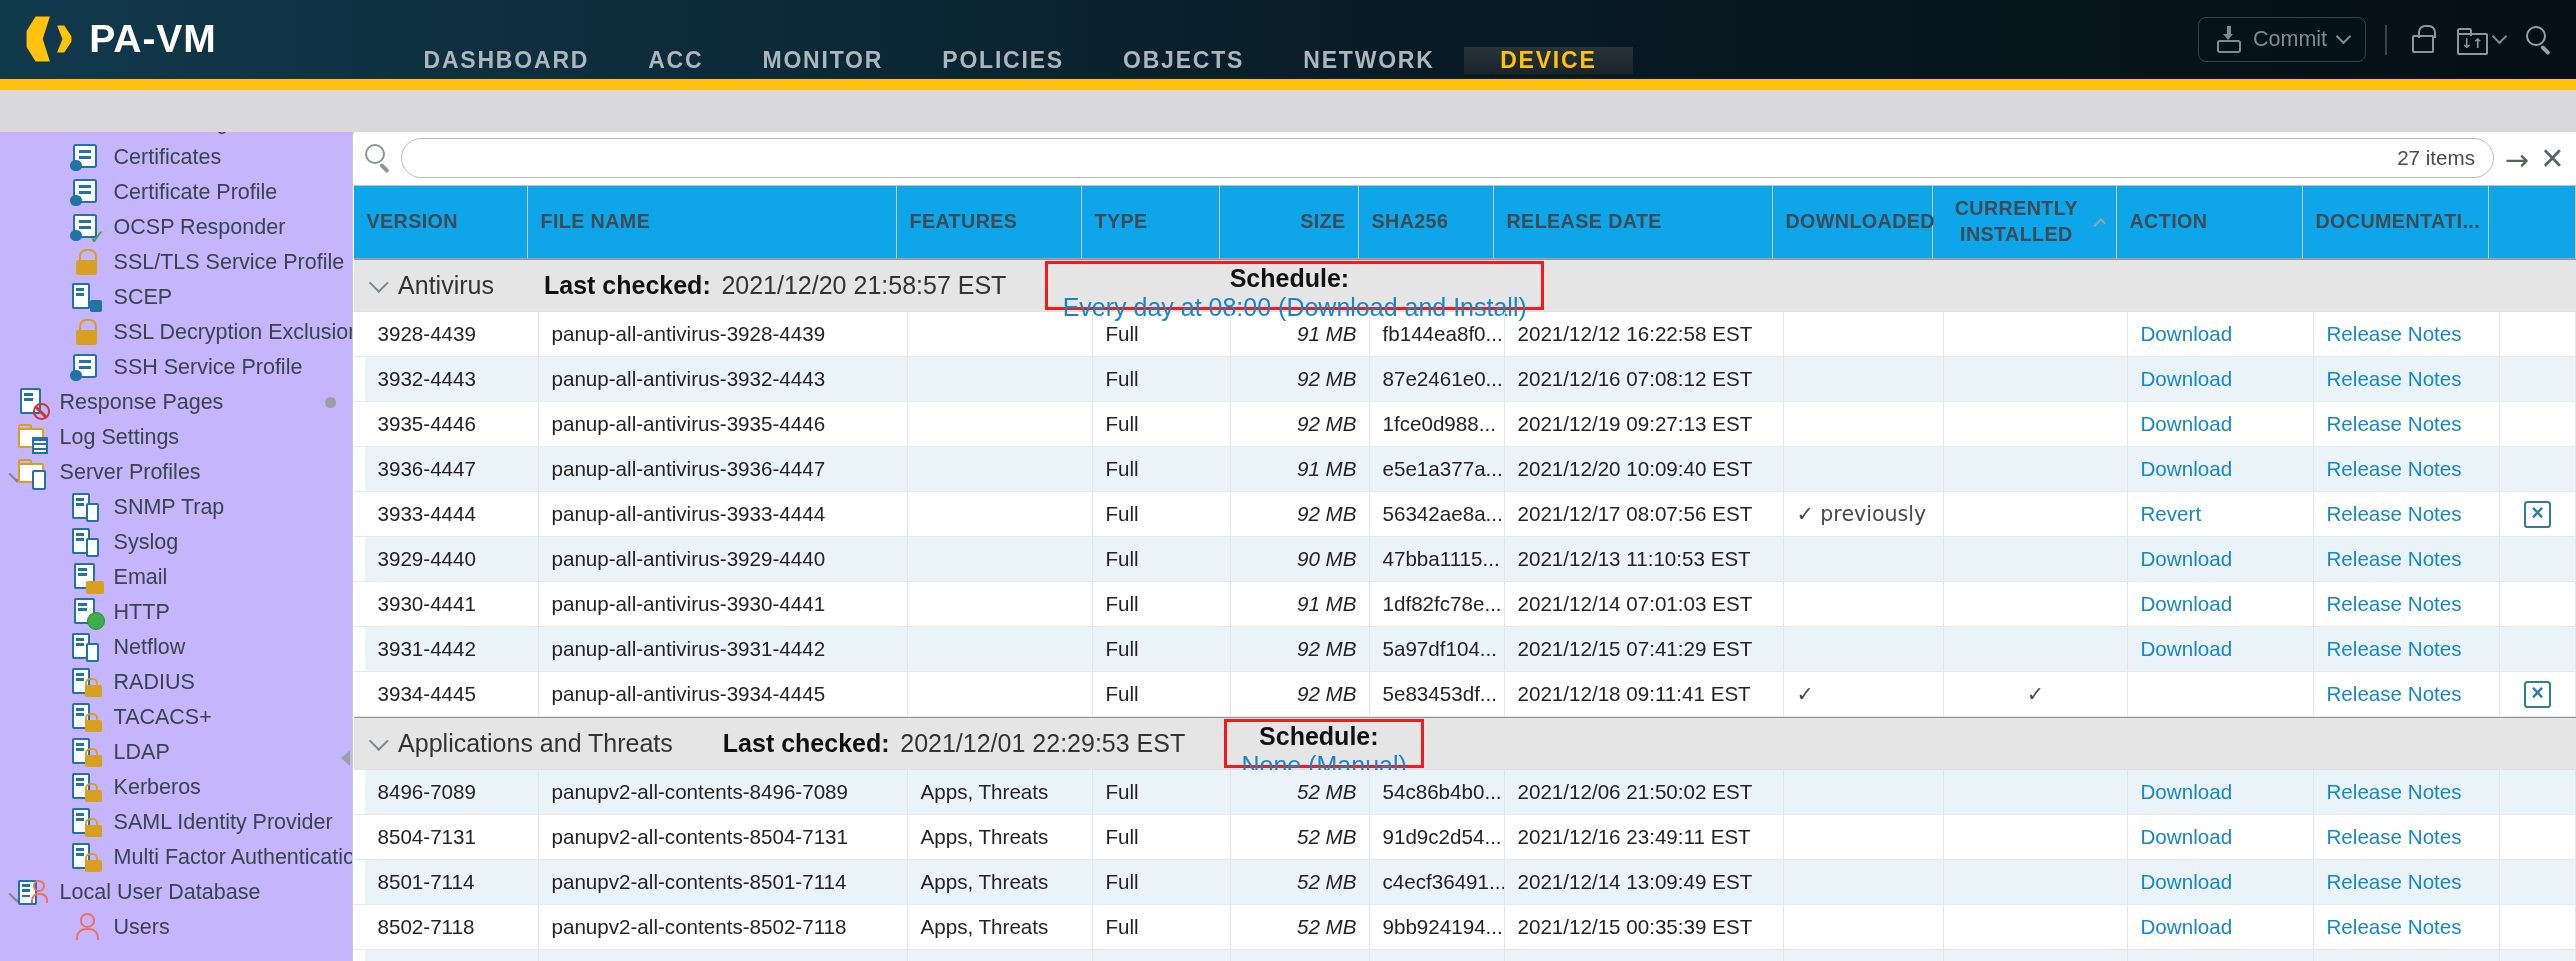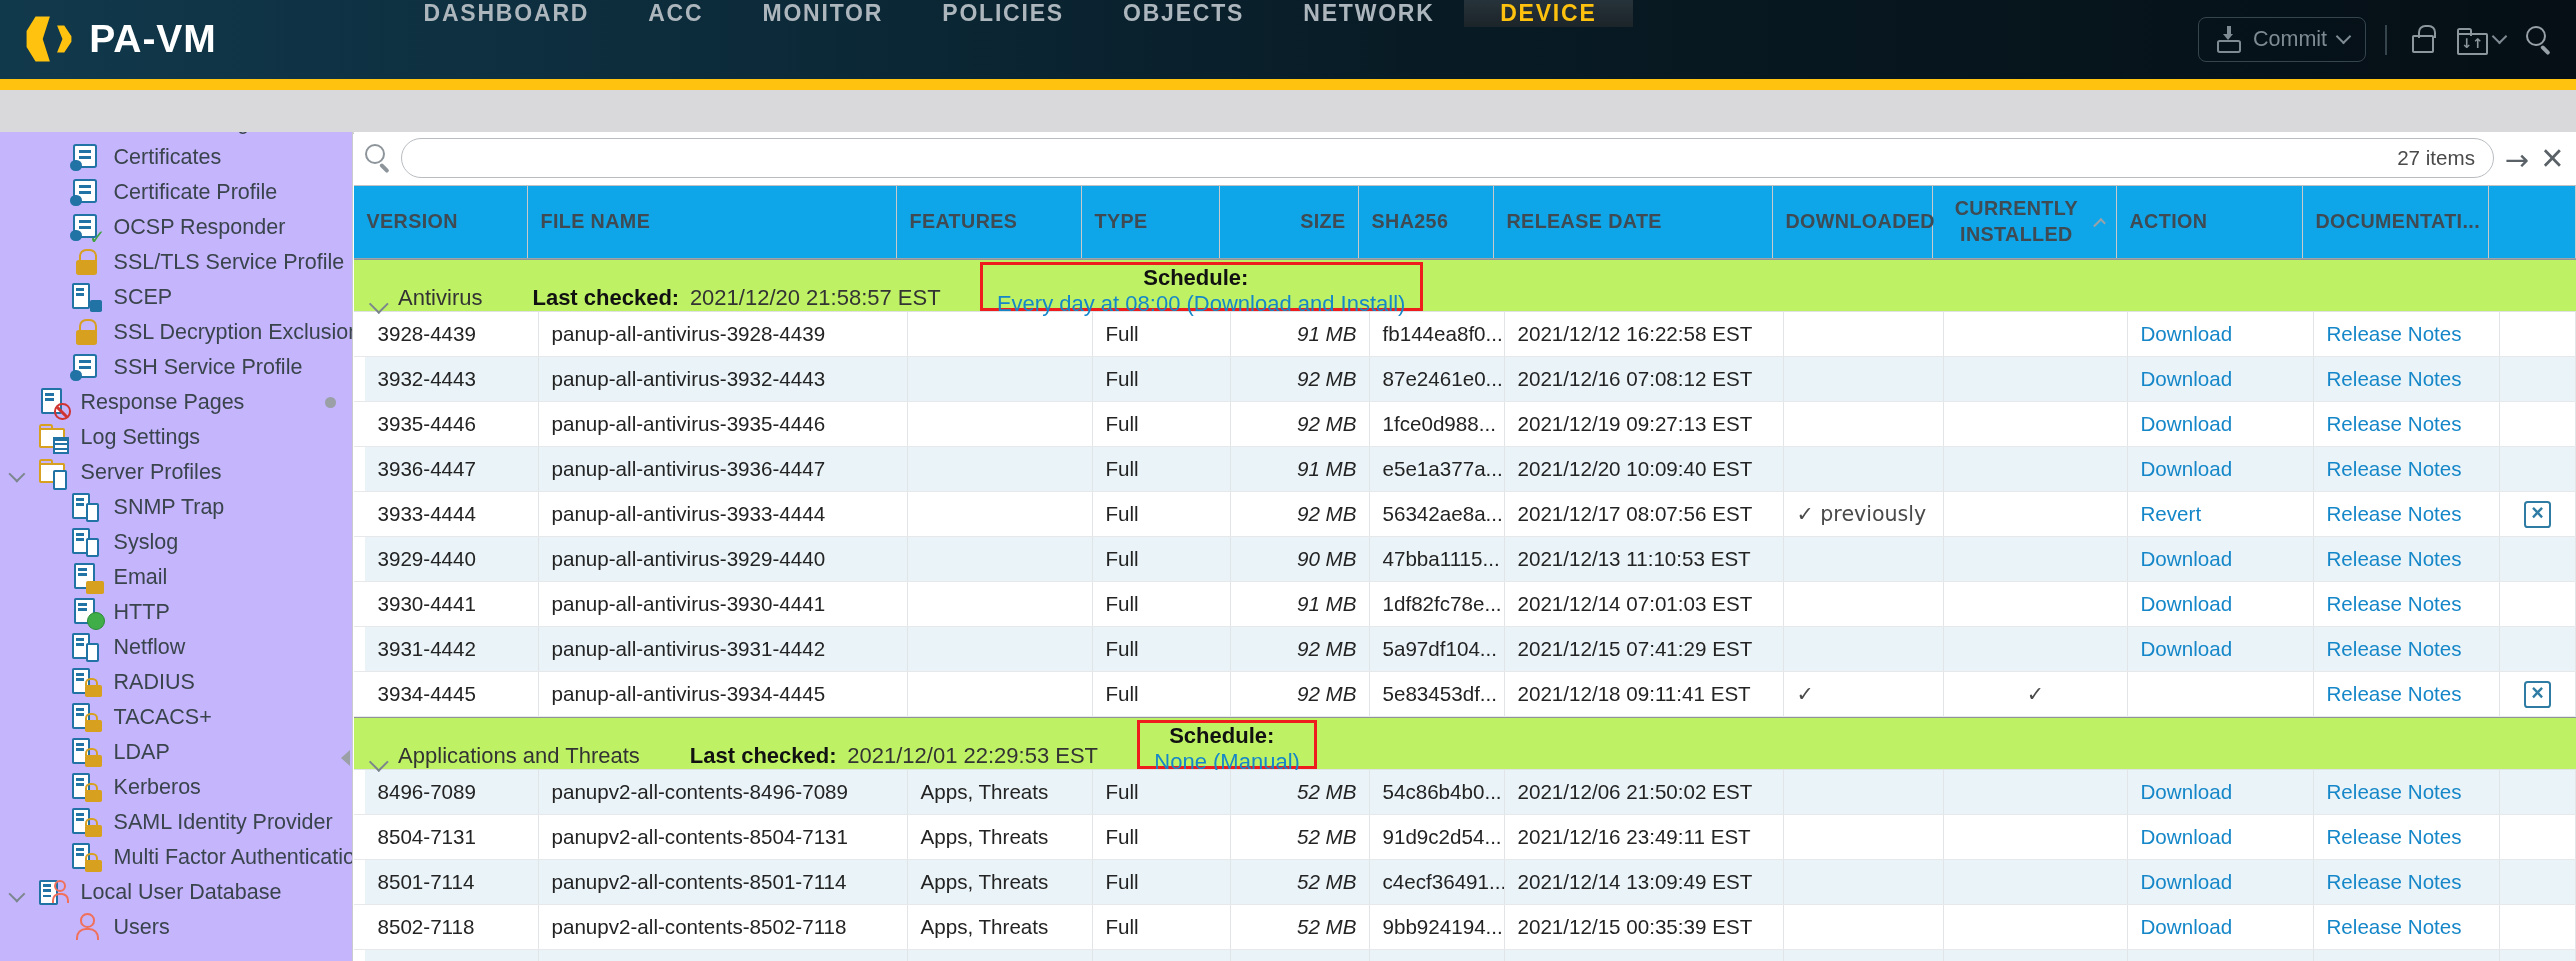--- a/index.html
+++ b/index.html
@@ -5,21 +5,21 @@
   html,body{margin:0;padding:0;background:#fff;}
   body{width:2576px;height:961px;position:relative;overflow:hidden;
        font-family:"Liberation Sans",sans-serif;-webkit-font-smoothing:antialiased;}
   .abs{position:absolute;}
 
   
   #topbar{left:0;top:0;width:2576px;height:79px;
     background:linear-gradient(90deg,#11394c 0%,#0c2a39 30%,#081b25 55%,#050f15 100%);}
   #logo{left:23px;top:10.7px;height:57px;display:flex;align-items:center;gap:14.3px;}
   #logo .brand{color:#fff;font-size:39px;font-weight:bold;letter-spacing:0.9px;}
-  #nav{left:394px;top:0;height:74px;display:flex;align-items:flex-start;}
+  #nav{left:394px;top:0;height:74px;display:flex;align-items:flex-end;}
   .nav-item{display:flex;align-items:center;padding:0 29.5px;color:#adb6bc;
     font-size:23px;letter-spacing:1.8px;font-weight:bold;cursor:pointer;}
   .nav-item.active{background:linear-gradient(180deg,#27333a,#1b2429);color:#fec20e;padding:0 36px;}
   #nav-right{right:21.5px;top:0;height:79px;display:flex;align-items:center;gap:19.7px;}
   #commit-btn{display:flex;align-items:center;gap:10.7px;height:43px;padding:0 16px;
     border:1.8px solid #36444c;border-radius:8px;color:#7f8b92;font-size:21.5px;}
   .tb-divider{width:1.8px;height:30px;background:#36444c;}
   .gicon{position:relative;width:30px;height:30px;}
   .gicon i{position:absolute;display:block;}
   
@@ -46,21 +46,21 @@
   #band{left:0;top:90px;width:2576px;height:43px;background:#d9d9db;border-bottom:0.9px solid #c6c6c8;}
   #band-icons{right:19.7px;top:97px;display:flex;gap:16px;align-items:center;}
   .band-ic{color:#4f565c;font-size:27px;line-height:29px;font-family:"DejaVu Sans",sans-serif;}
   .help-circ{width:27px;height:27px;border:2.7px solid #4f565c;border-radius:50%;color:#4f565c;
     font-size:19.7px;font-weight:bold;text-align:center;line-height:27px;font-family:"Liberation Sans",sans-serif;}
 
   
   #sidebar{left:0;top:132px;width:352px;bottom:0;background:#c4b5fd;border-right:1.8px solid #c9ccce;overflow:hidden;}
   #sidebar-list{margin-top:-27px;}
   .srow{height:35px;display:flex;align-items:center;position:relative;font-size:21.5px;color:#3a444c;cursor:pointer;white-space:nowrap;}
-  .srow.lvl0{padding-left:39px;}
+  .srow.lvl0{padding-left:18px;}
   .srow.lvl1{padding-left:72px;}
   .tree-chev{position:absolute;left:10.7px;top:12.5px;width:9.8px;height:9.8px;border-right:2.7px solid #7c868d;border-bottom:2.7px solid #7c868d;transform:rotate(45deg);}
   .dot{position:absolute;right:16px;width:10.7px;height:10.7px;border-radius:50%;background:#9aa0a6;}
   #collapse-handle{position:absolute;right:1.8px;top:618px;width:0;height:0;border:8px solid transparent;border-right:9.8px solid #9aa0a5;}
 
   
   .icon{position:relative;width:30px;height:29px;flex:none;margin-right:11.6px;}
   .icon i{position:absolute;display:none;}
   .i-cert .p1,.i-cert-check .p1{display:block;left:0.9px;top:0.9px;width:19.7px;height:19.7px;border:2.7px solid #2173a6;border-radius:2.7px;background:#fff;}
   .i-cert .p2,.i-cert-check .p2{display:block;left:7.2px;top:7.2px;width:11.6px;height:10.7px;background:repeating-linear-gradient(180deg,#2173a6 0 2.7px,transparent 2.7px 6.3px);}
@@ -114,21 +114,21 @@
   .th.center{justify-content:center;text-align:center;}
   .caret-up{display:inline-block;width:9px;height:9px;border-left:2.7px solid #9aa2a8;border-top:2.7px solid #9aa2a8;transform:rotate(45deg);margin-left:9px;margin-top:5.4px;}
   .td{display:flex;align-items:center;padding:0 12.5px;font-size:20.6px;color:#232323;
     border-right:0.9px solid #e2e5e7;height:44px;white-space:nowrap;overflow:hidden;}
   .td.right{justify-content:flex-end;font-style:italic;}
   .td.center{justify-content:center;}
   .row{border-bottom:0.9px solid #e6e8ea;cursor:default;padding-left:11px;}
   .row.alt .td{background:#eaf3f7;}
   .lnk{color:#1587c9;cursor:pointer;}
   .ckfont{font-family:"DejaVu Sans",sans-serif;color:#4a4a4a;}
-  .section-row{height:51px;display:flex;align-items:flex-end;background:#bef264;border-top:1.8px solid #8f949a;border-bottom:0.9px solid #dfe2e4;font-size:22px;color:#333;}
+  .section-row{height:51px;display:flex;align-items:center;background:#e5e5e5;border-top:1.8px solid #8f949a;border-bottom:0.9px solid #dfe2e4;font-size:25px;color:#333;}
   .sec-chev{width:11.6px;height:11.6px;border-right:2.7px solid #7c868d;border-bottom:2.7px solid #7c868d;transform:rotate(45deg);margin:-5.4px 12.5px 0 18px;flex:none;}
   .sec-name{margin-right:50px;}
   .sec-bold{font-weight:bold;color:#111;margin-right:10.7px;}
   .sec-val{margin-right:39px;}
   .sched-box{display:inline-flex;align-items:center;height:43px;padding:0 14.3px;flex-direction:column;}
   .sched-box.red{border:3.6px solid #ee1c1c;}
   .delbox{width:23px;height:23px;border:2.7px solid #2e7ca3;border-radius:3.6px;color:#2e7ca3;
     font-size:21.5px;font-weight:bold;display:flex;align-items:center;justify-content:center;line-height:1;cursor:pointer;}
 </style>
 </head>

